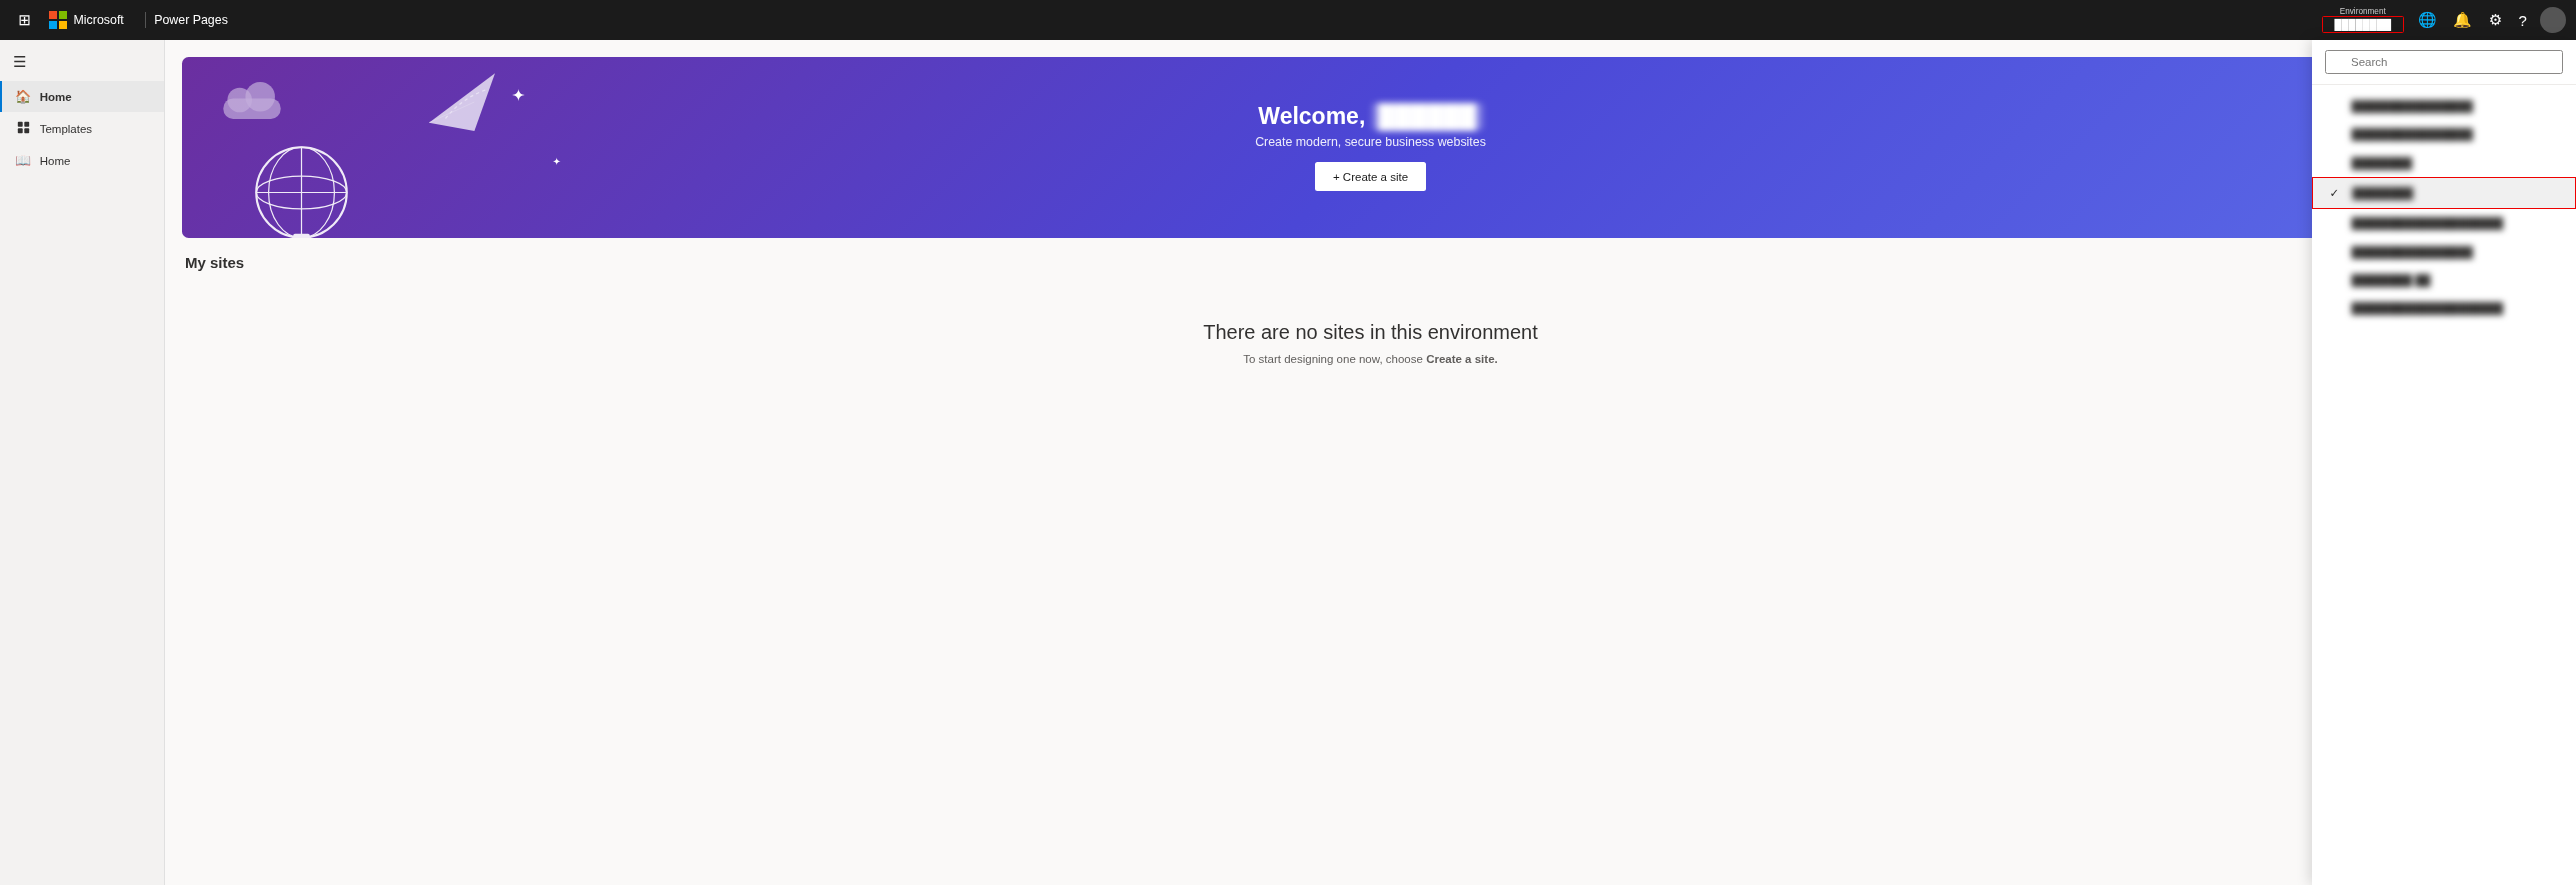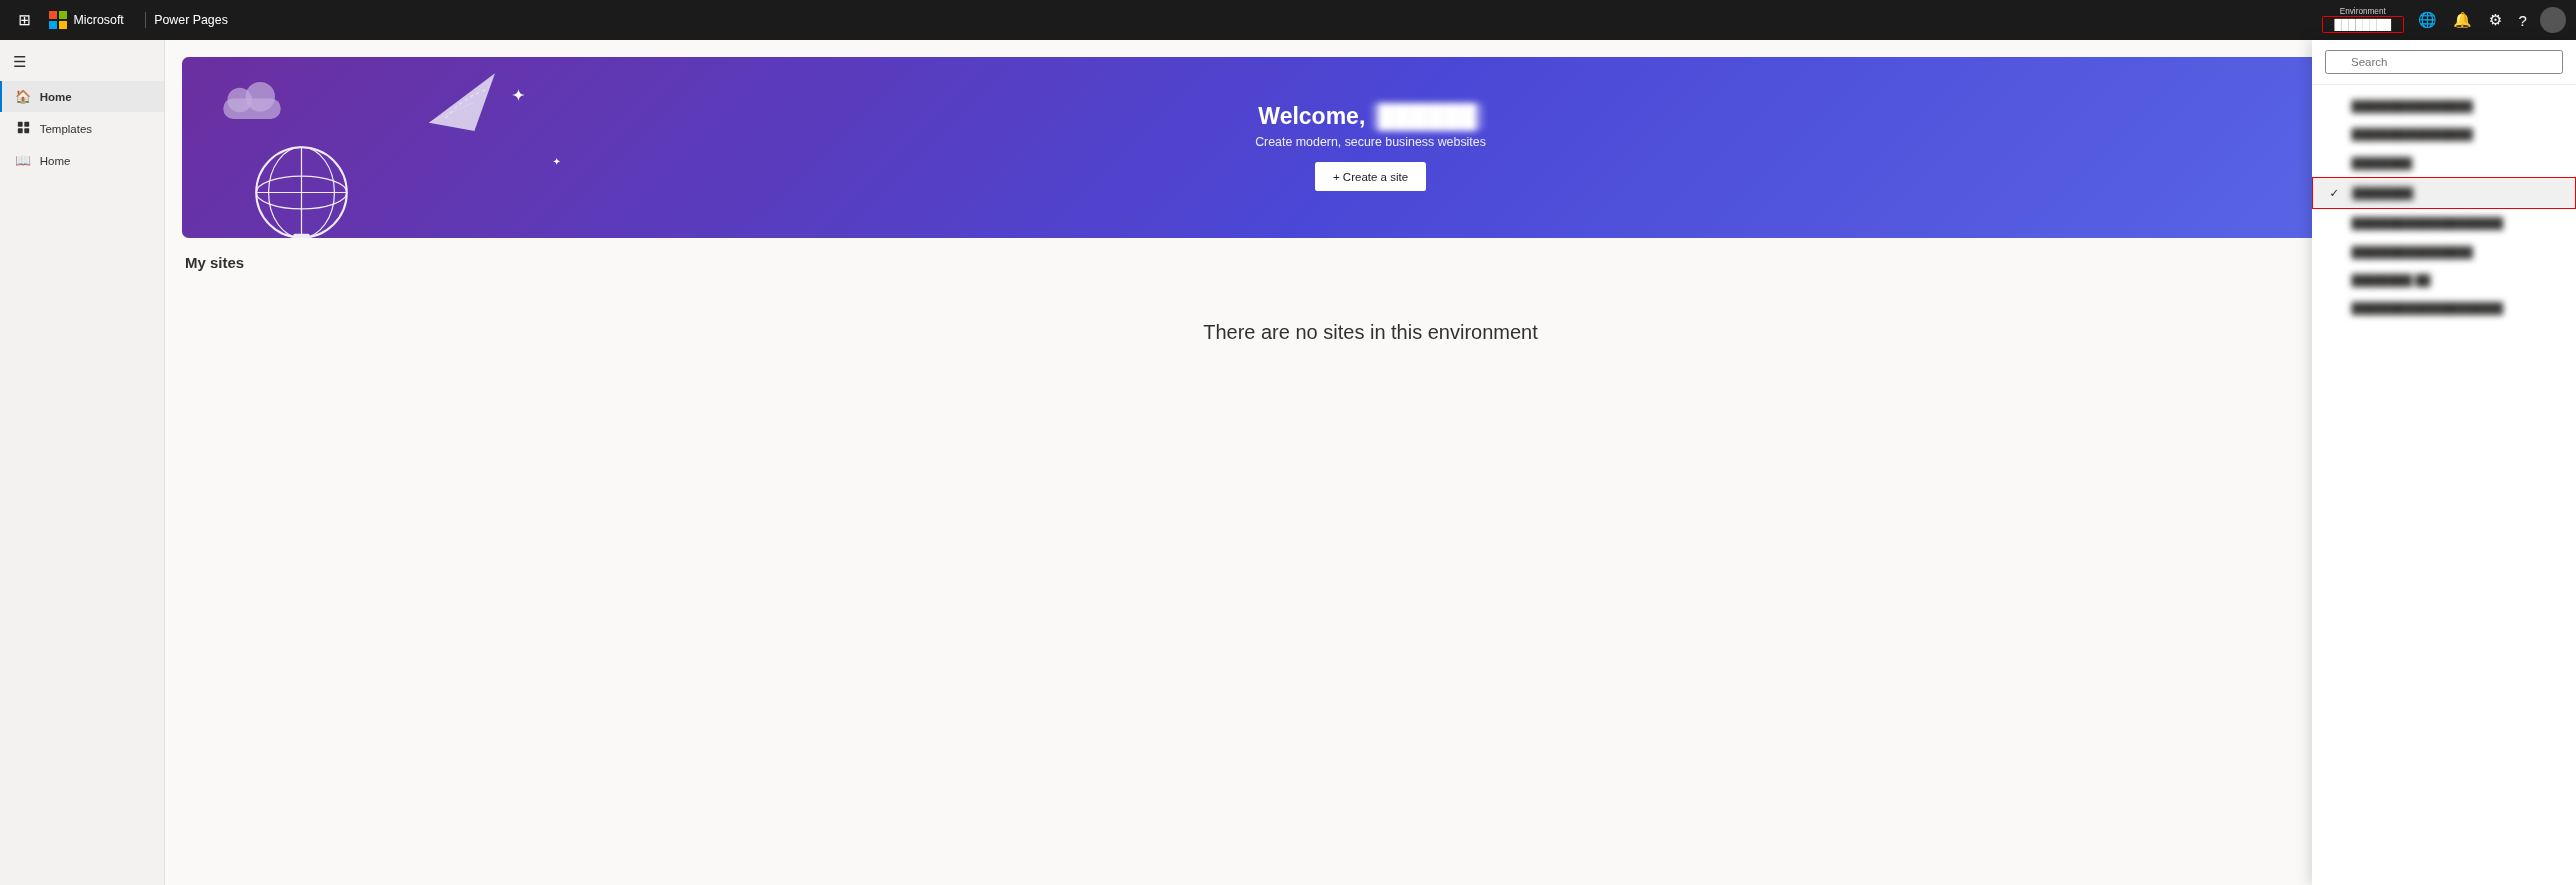--- a/index.html
+++ b/index.html
@@ -475,20 +475,24 @@
         </div>
         <div class="hero-subtitle">Create modern, secure business websites</div>
         <button class="hero-btn">+ Create a site</button>
       </div>
     </div>
 
     <div class="my-sites">
       <div class="my-sites-title">My sites</div>
       <div class="no-sites">
         <div class="no-sites-title">There are no sites in this environment</div>
+        <div class="no-sites-desc">
+          <span>To start designing one now, choose</span>
+          <strong>Create a site.</strong>
+        </div>
       </div>
     </div>
   </div>
 </div>
 
 <div class="env-panel">
   <div class="env-search-box">
     <div class="env-search-wrap">
       <span class="env-search-icon">🔍</span>
       <input class="env-search-input" type="text" placeholder="Search" style="">

